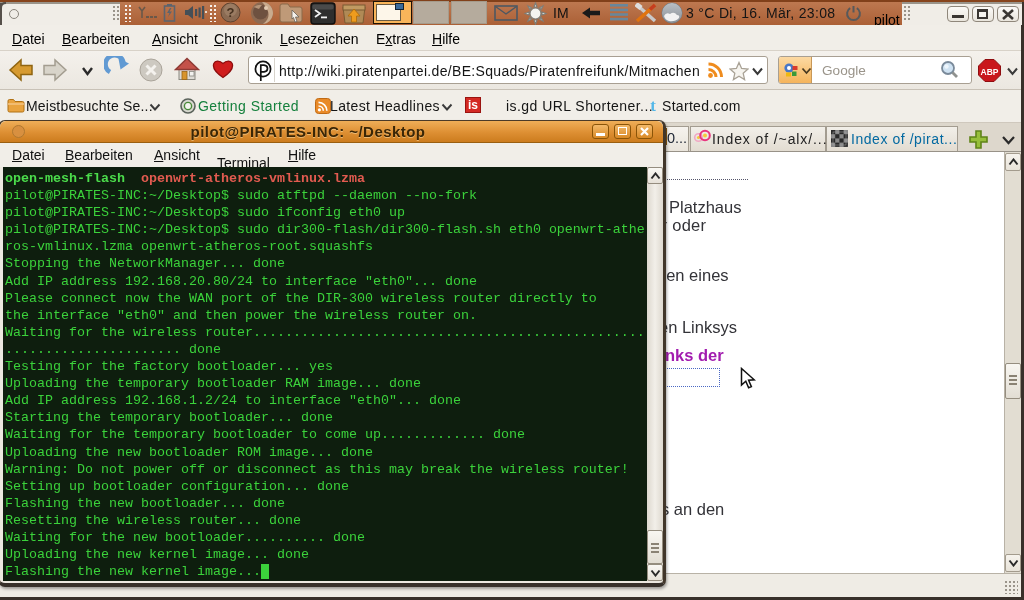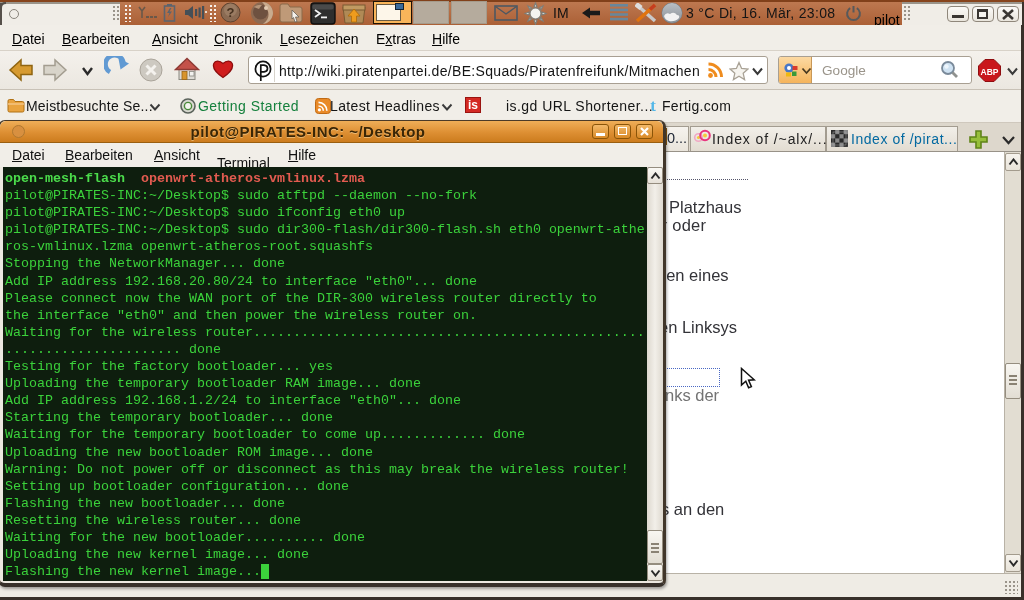--- a/index.html
+++ b/index.html
@@ -261,21 +261,21 @@
 <div class="abs" style="left:330px;top:98px;font-size:14px;letter-spacing:0.35px;color:#151515;">Latest Headlines</div>
 <svg class="abs" style="left:441px;top:103px" width="12" height="8">
     <path d="M1.5 1.5 L6 6.5 L10.5 1.5" fill="none" stroke="#3a3a3a" stroke-width="1.9"></path>
   </svg>
 <div class="abs" style="left:465px;top:97px;width:16px;height:16px;background:#d42a24;border:1px solid #9a1410;"></div>
 <div class="abs" style="left:468px;top:98px;font-size:12px;font-weight:bold;color:#fff;">is</div>
 <div class="abs" style="left:506px;top:98px;font-size:14px;letter-spacing:0.45px;color:#151515;">is.gd URL Shortener...</div>
 <div class="abs" style="left:645px;top:97px;width:16px;height:16px;"><svg width="16" height="16">
       <text x="8" y="14" text-anchor="middle" font-size="17" font-weight="bold" fill="#55b8e8" font-family="Liberation Serif">t</text>
     </svg></div>
-<div class="abs" style="left:662px;top:98px;font-size:14px;letter-spacing:0.3px;color:#151515;">Fertig.com</div>
+<div class="abs" style="left:662px;top:98px;font-size:14px;letter-spacing:0.3px;color:#151515;">Started.com</div>
 
 <div class="abs" style="left:0;top:123px;width:1024px;height:29px;background:#ddd7cc;border-bottom:1px solid #989288;"></div>
 
 <div class="abs" style="left:640px;top:126px;width:49px;height:25px;background:linear-gradient(#f6f3ee,#e9e4db);border:1px solid #a39c90;border-bottom:none;"></div>
 <div class="abs" style="left:660px;top:128px;width:7px;height:17px;background:#e89028;border:1px solid #8a5a10;"></div>
 <div class="abs" style="left:667px;top:130px;font-size:14.5px;color:#1c2433;">0...</div>
 
 <div class="abs" style="left:690px;top:126px;width:136px;height:25px;background:linear-gradient(#f2efe9,#e2dcd1);border:1px solid #a39c90;border-bottom:none;"></div>
 <svg class="abs" style="left:693px;top:128px" width="19" height="17">
  <circle cx="5.5" cy="9.5" r="3.8" fill="none" stroke="#f0a8c4" stroke-width="1.6"></circle>
@@ -307,21 +307,21 @@
     <path d="M2 2 L7.5 8 L13 2" fill="none" stroke="#2a2a2a" stroke-width="2.2"></path>
   </svg>
 
 <div class="abs" style="left:0;top:152px;width:1021px;height:421px;background:#fff;"></div>
 <div class="abs" style="left:667px;top:179px;width:81px;height:1px;border-bottom:1.6px dotted #55556a;"></div>
 <div class="abs pgt" style="left:669px;top:199px;">Platzhaus</div>
 <div class="abs pgt" style="left:652px;top:217px;letter-spacing:0.3px;">er oder</div>
 <div class="abs pgt" style="left:657px;top:267px;">hen eines</div>
 <div class="abs pgt" style="left:659px;top:319px;">en Linksys</div>
 <div class="abs" style="left:664px;top:367.5px;width:56px;height:19px;border:1.4px dotted #4a68c4;"></div>
-<div class="abs pgt" style="left:665px;top:387px;color:#737373;">nks der</div>
+<div class="abs pgt" style="left:665px;top:347px;color:#a21caf;font-weight:bold;">nks der</div>
 <div class="abs pgt" style="left:661px;top:501px;">s an den</div>
 
 <svg class="abs" style="left:740px;top:367px" width="18" height="24">
  <path d="M1.5 1.5 L1.5 18 L5.8 14.2 L8.6 20.8 L11.4 19.6 L8.6 13.2 L14.2 12.8 Z" fill="#fff" stroke="#111" stroke-width="1.5"></path>
 </svg>
 
 <div class="abs" style="left:1004px;top:152px;width:17px;height:421px;background:#e2ddd2;border-left:1px solid #b8b2a6;"></div>
 <div class="abs" style="left:1005px;top:153px;width:16px;height:18px;background:linear-gradient(#f6f3ed,#e8e3d9);border:1px solid #a39b8d;border-radius:2px;"></div>
 <svg class="abs" style="left:1008px;top:158px" width="11" height="8">
     <path d="M1.5 6.5 L5.5 1.5 L9.5 6.5" fill="none" stroke="#2a2a2a" stroke-width="2"></path>

